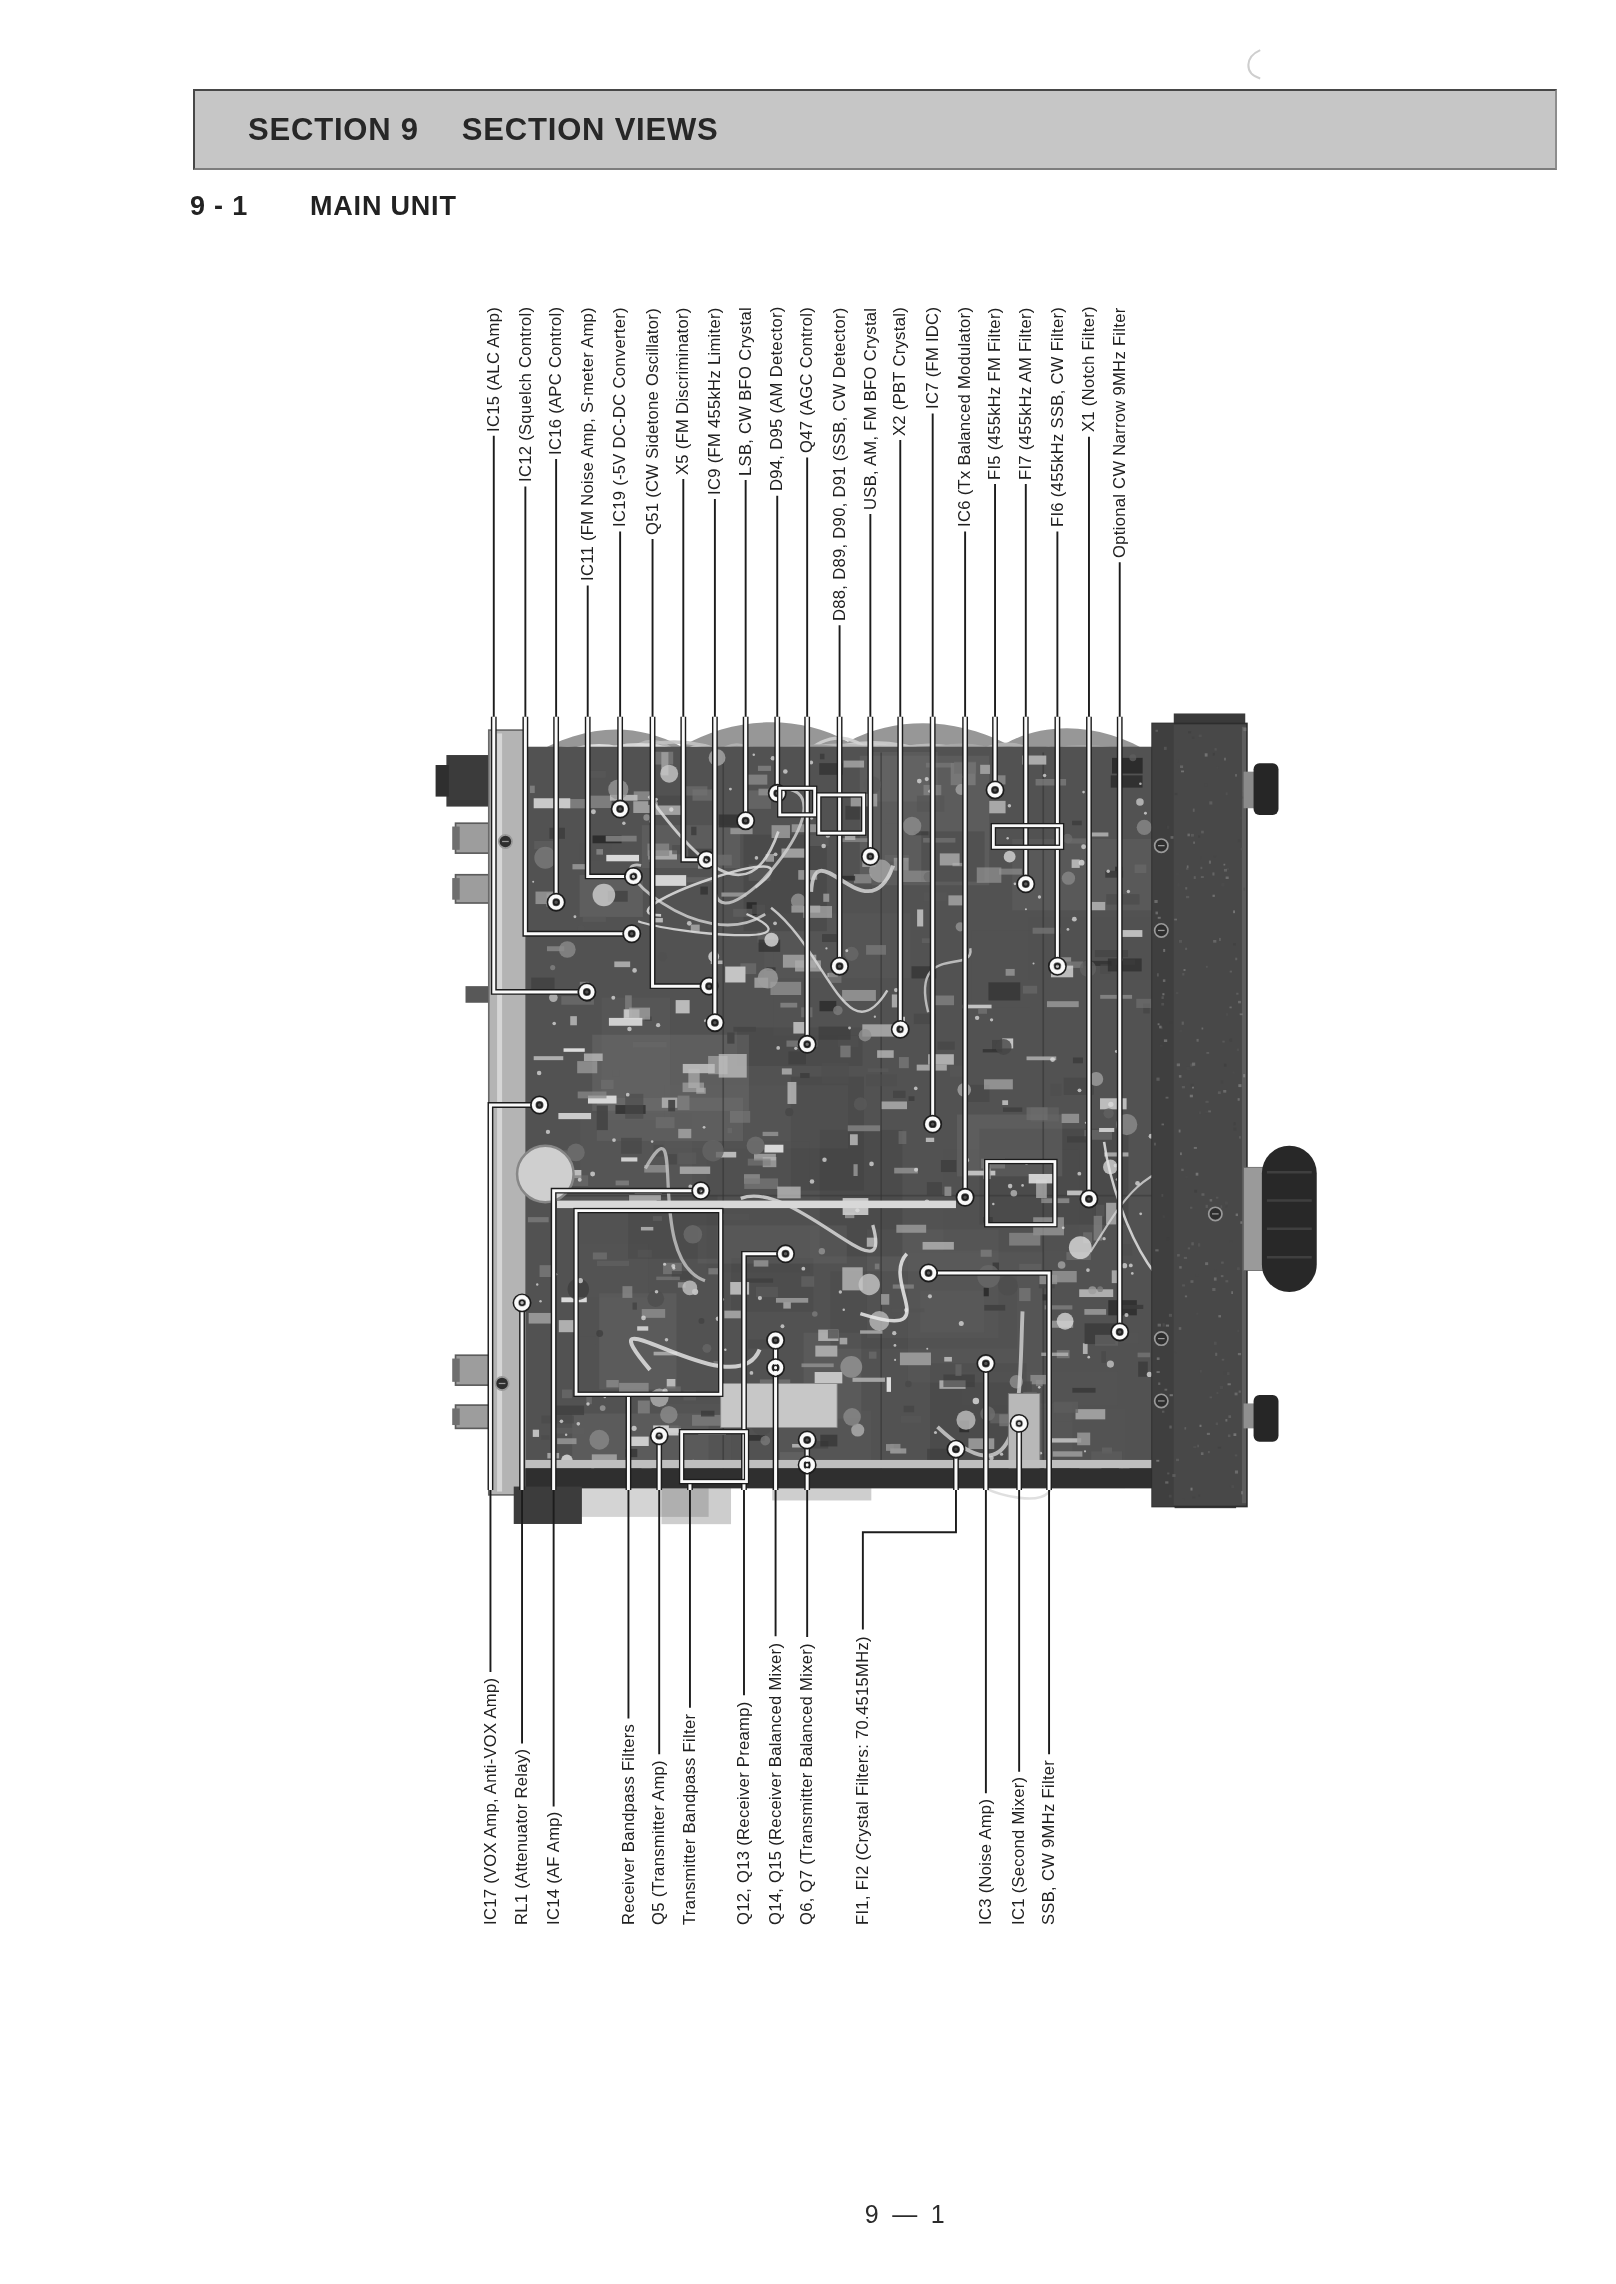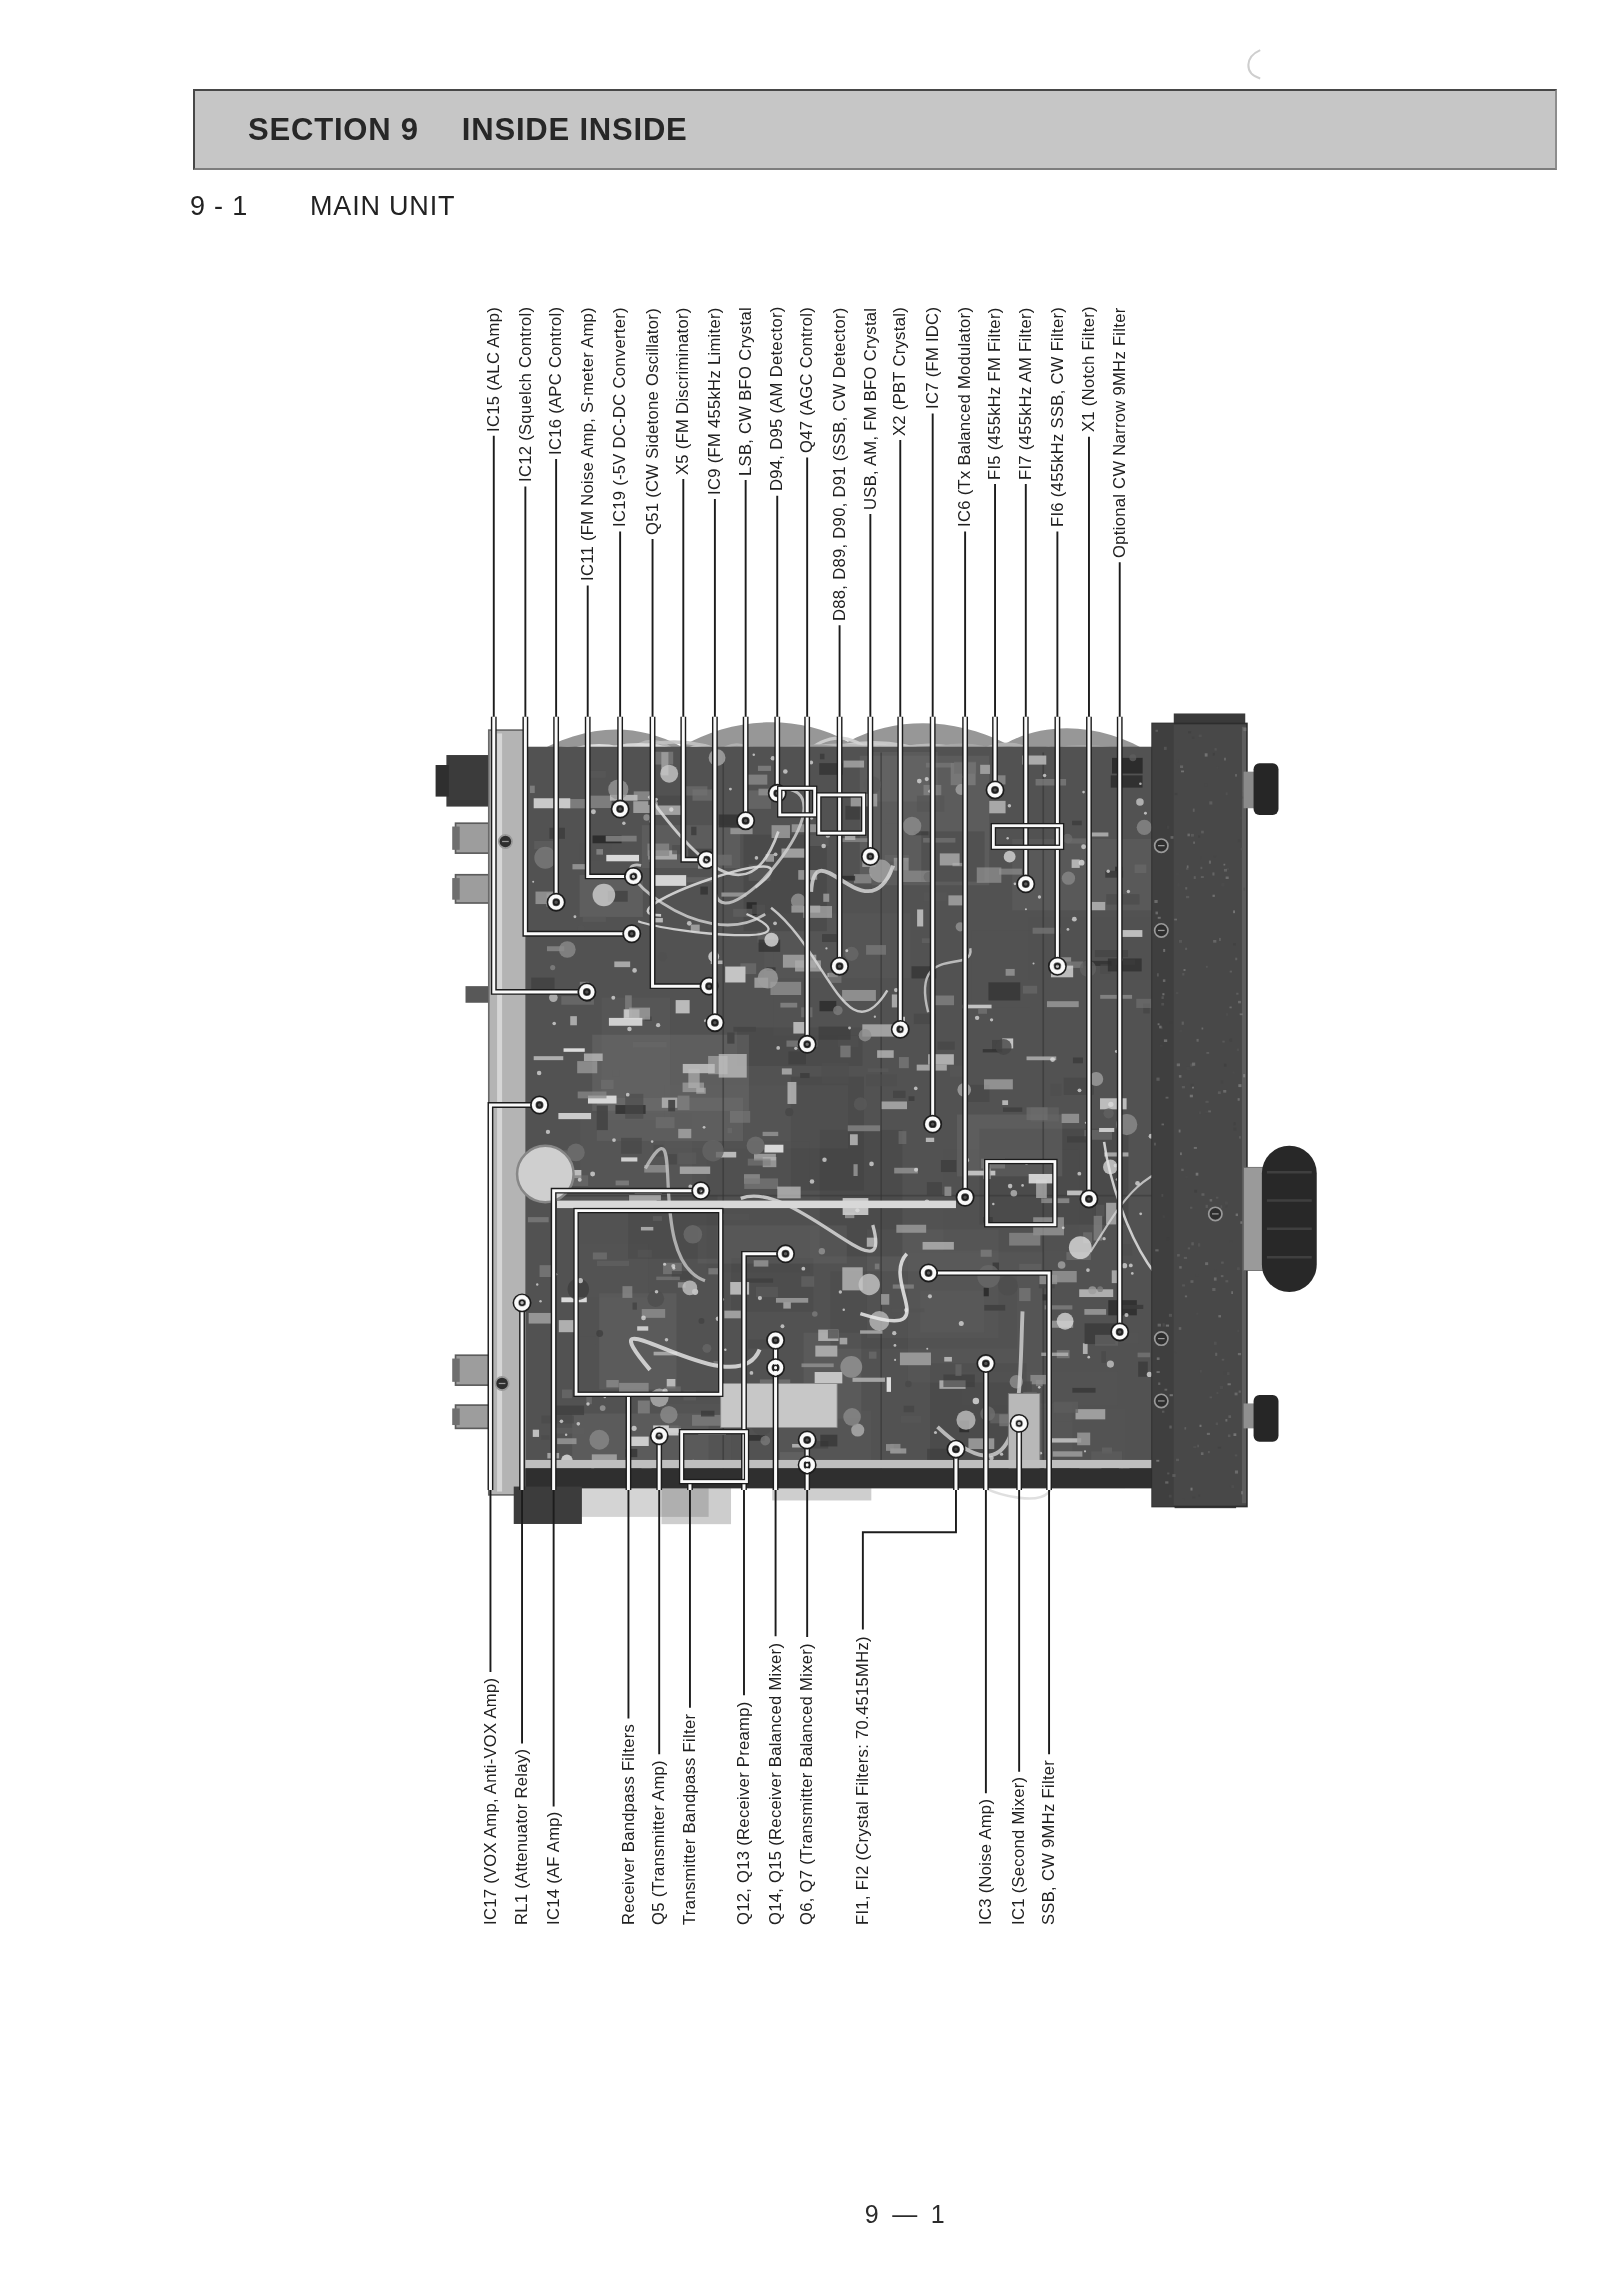--- a/index.html
+++ b/index.html
@@ -3,36 +3,36 @@
 <meta charset="utf-8">
 <style>
   html,body{margin:0;padding:0;background:#fff;}
   .page{position:relative;width:1616px;height:2284px;background:#ffffff;overflow:hidden;
         font-family:"Liberation Sans", sans-serif;color:#1e1e1e;}
   .banner{position:absolute;left:193px;top:89px;width:1364px;height:81px;box-sizing:border-box;
         background:#c6c6c6;border:2.5px solid #474747;border-right-color:#8d8d8d;border-bottom-color:#7d7d7d;
         display:flex;align-items:center;padding-left:53px;gap:43px;
         font-size:31px;font-weight:bold;letter-spacing:0.8px;color:#272727;}
   .subsection{position:absolute;left:190px;top:191px;display:flex;gap:62px;
-        font-size:27px;font-weight:normal;letter-spacing:0.8px;color:#222;}
+        font-size:27px;font-weight:bold;letter-spacing:0.8px;color:#222;}
   .figure{position:absolute;left:0;top:0;width:1616px;height:2284px;}
   .figure svg{position:absolute;left:0;top:0;}
   .vlabel{position:absolute;white-space:nowrap;font-size:16.6px;line-height:20px;letter-spacing:0.3px;
         color:#212121;transform:rotate(-90deg);transform-origin:0 0;}
   .pagenum{position:absolute;left:773px;top:2200px;width:175px;text-align:right;
         font-size:25px;letter-spacing:3.3px;color:#2b2b2b;}
 </style>
 </head>
 <body>
 
 <div class="page">
 
   <div class="banner">
     <span>SECTION 9</span>
-    <span>INSIDE INSIDE</span>
+    <span>SECTION VIEWS</span>
   </div>
 
   <div class="subsection">
     <span>9 - 1</span>
     <span>MAIN UNIT</span>
   </div>
 
   <div class="figure">
     <svg id="photo" width="1616" height="2284" viewBox="0 0 1944 2747">
         <path d="M1516,60 C1498,68 1496,88 1516,94" fill="none" stroke="#b9b9b9" stroke-width="2.5" opacity="0.7"></path>

